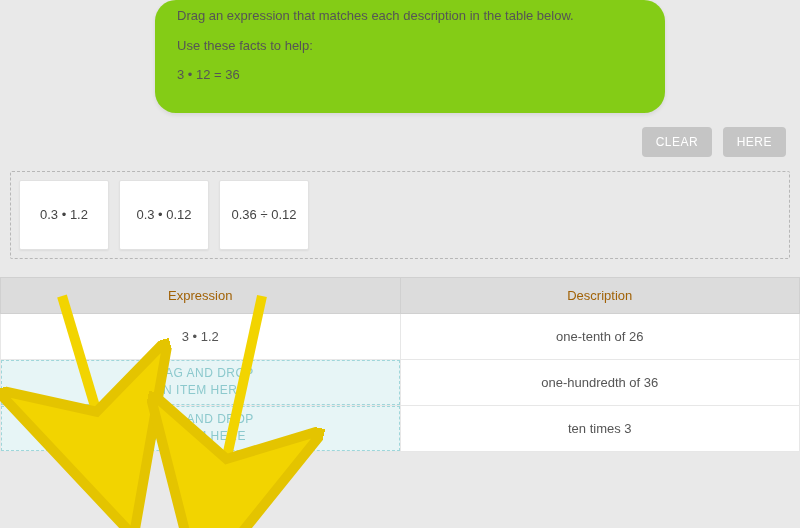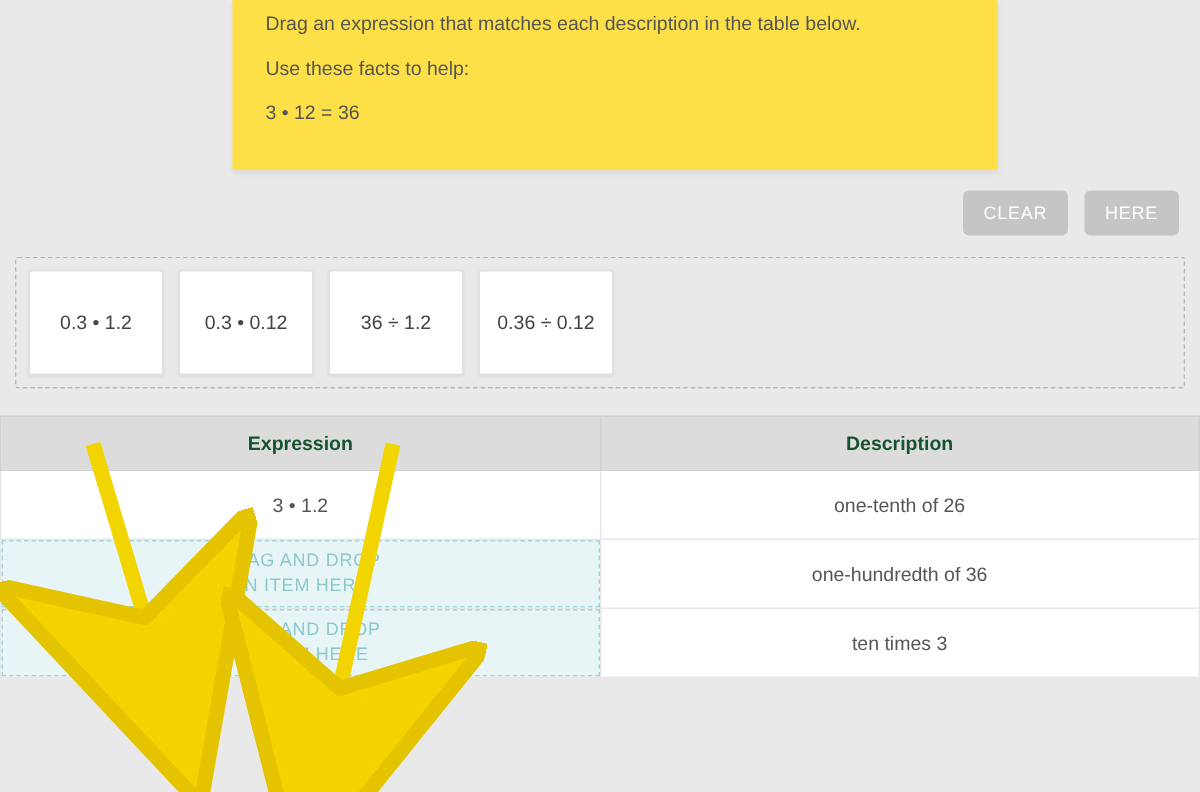--- a/index.html
+++ b/index.html
@@ -5,29 +5,30 @@
   * { box-sizing: border-box; margin: 0; padding: 0; }
   body {
     font-family: Arial, Helvetica, sans-serif;
     background: #e9e9e9;
     width: 800px;
     height: 528px;
     overflow: hidden;
     position: relative;
   }
   .instruction-card {
-    background: #fde047;
+    background: #84cc16;
     margin: 0 auto;
     width: 510px;
     margin-left: 155px;
     padding: 6px 22px 18px 22px;
     font-size: 13px;
     color: #555;
     line-height: 1.5;
     box-shadow: 0 2px 4px rgba(0,0,0,0.08);
+    border-radius: 21px;
   }
   .instruction-card p { margin-bottom: 10px; }
   .button-row {
     text-align: right;
     padding: 14px 14px 10px 0;
   }
   .btn {
     display: inline-block;
     font-size: 12px;
     font-weight: normal;
@@ -65,22 +66,22 @@
   .answer-table {
     width: 100%;
     margin-top: 18px;
     border-collapse: collapse;
     font-size: 13px;
     color: #555;
     background: #fff;
   }
   .answer-table th {
     background: #dcdcdc;
-    font-weight: bold;
-    color: #14532d;
+    font-weight: normal;
+    color: #a16207;
     padding: 10px 8px;
     border: 1px solid #d0d0d0;
     text-align: center;
   }
   .answer-table td {
     border: 1px solid #e7e7e7;
     padding: 0;
     text-align: center;
     height: 46px;
     vertical-align: middle;
@@ -119,21 +120,20 @@
 </div>
 
 <div class="button-row">
   <button class="btn">CLEAR</button>
   <button class="btn">HERE</button>
 </div>
 
 <div class="tile-tray">
   <div class="tile">0.3 • 1.2</div>
   <div class="tile">0.3 • 0.12</div>
-  <div class="tile">36 ÷ 1.2</div>
   <div class="tile">0.36 ÷ 0.12</div>
 </div>
 
 <table class="answer-table">
   <thead>
     <tr>
       <th class="col-expr">Expression</th>
       <th class="col-desc">Description</th>
     </tr>
   </thead>

